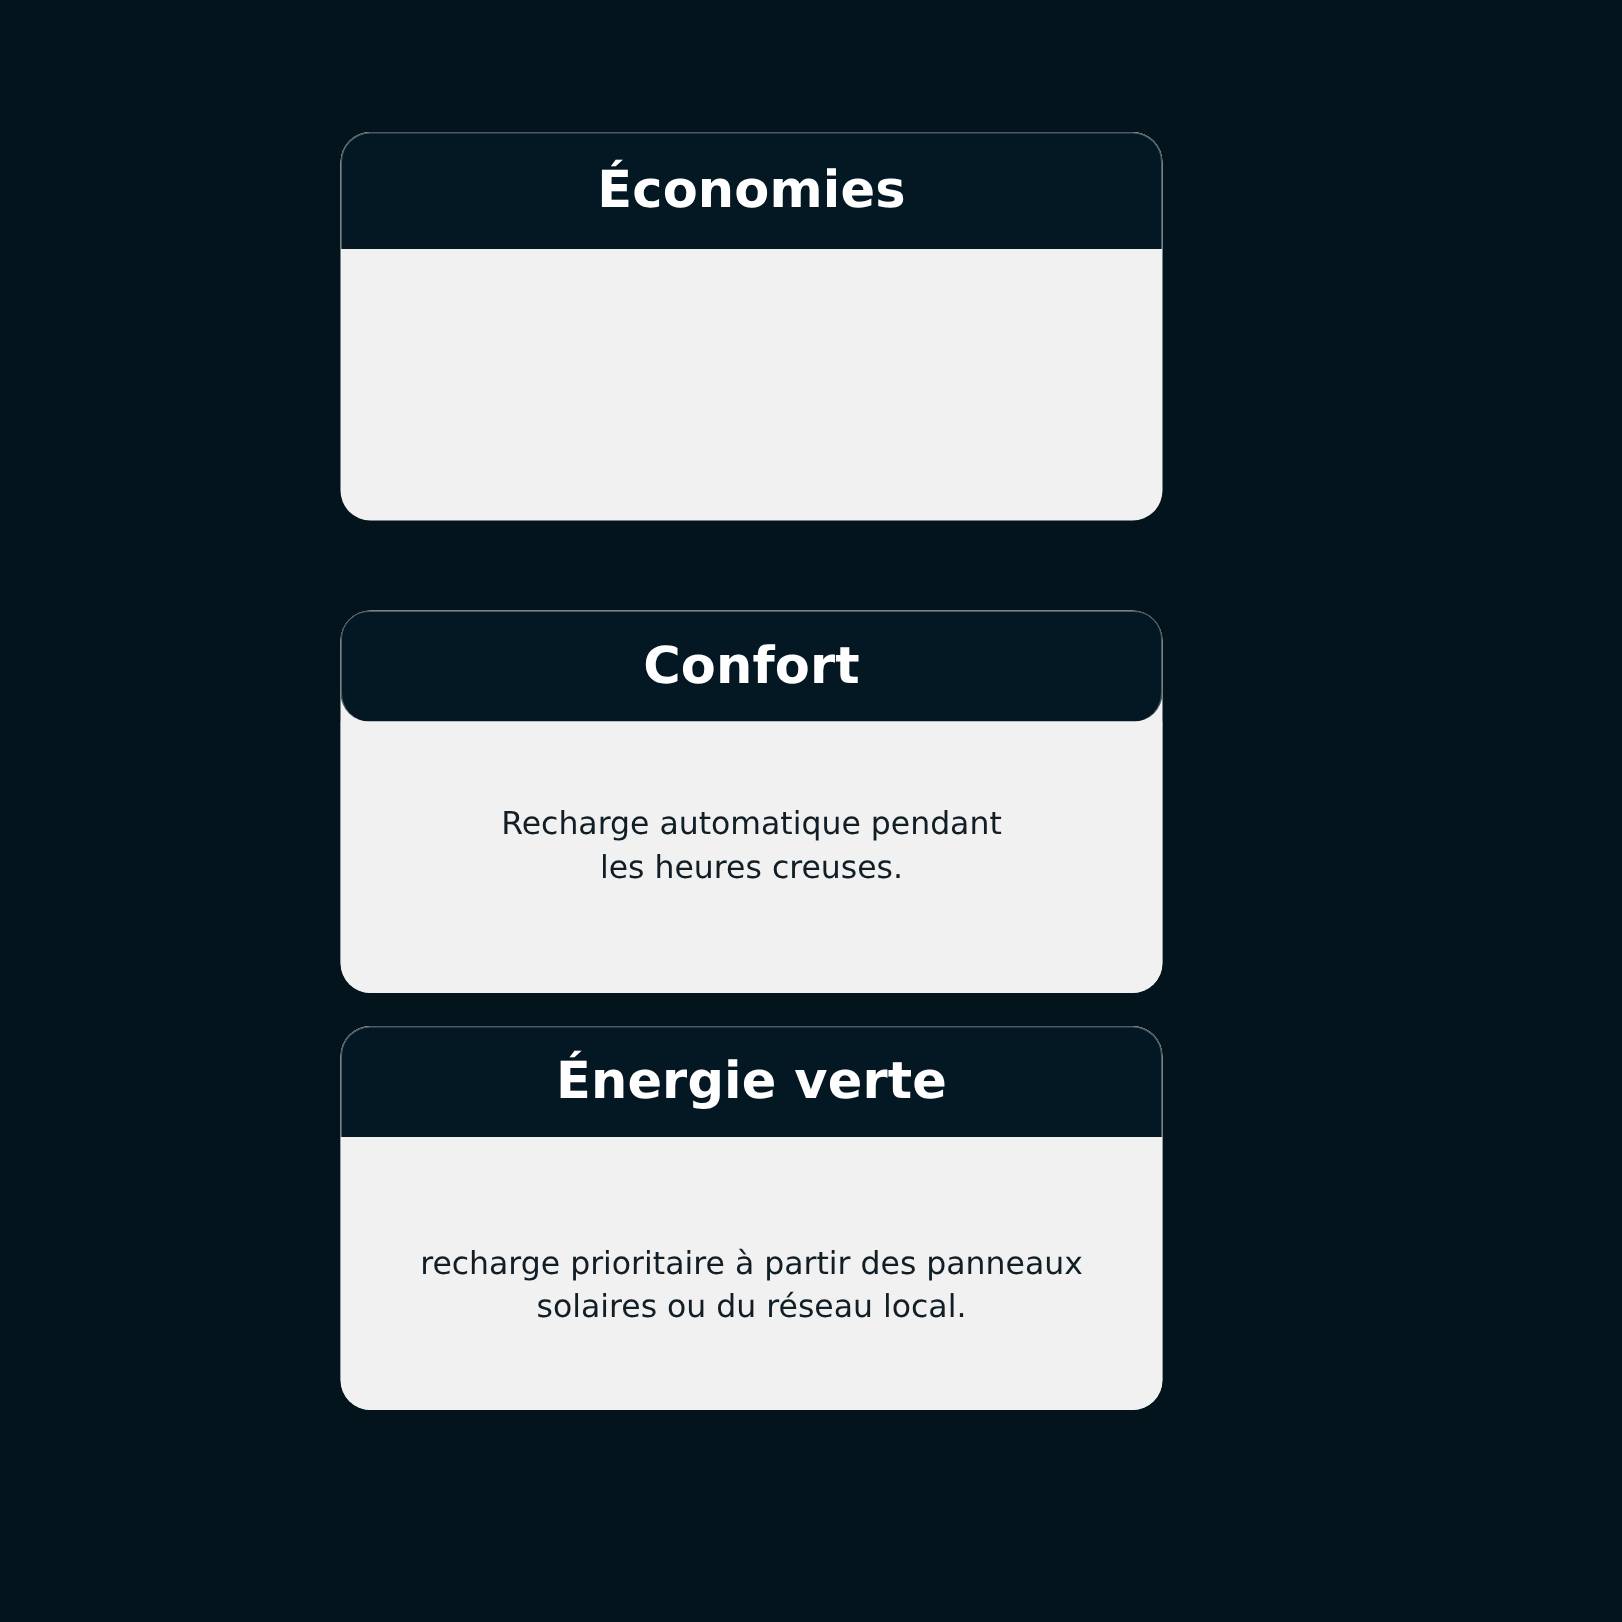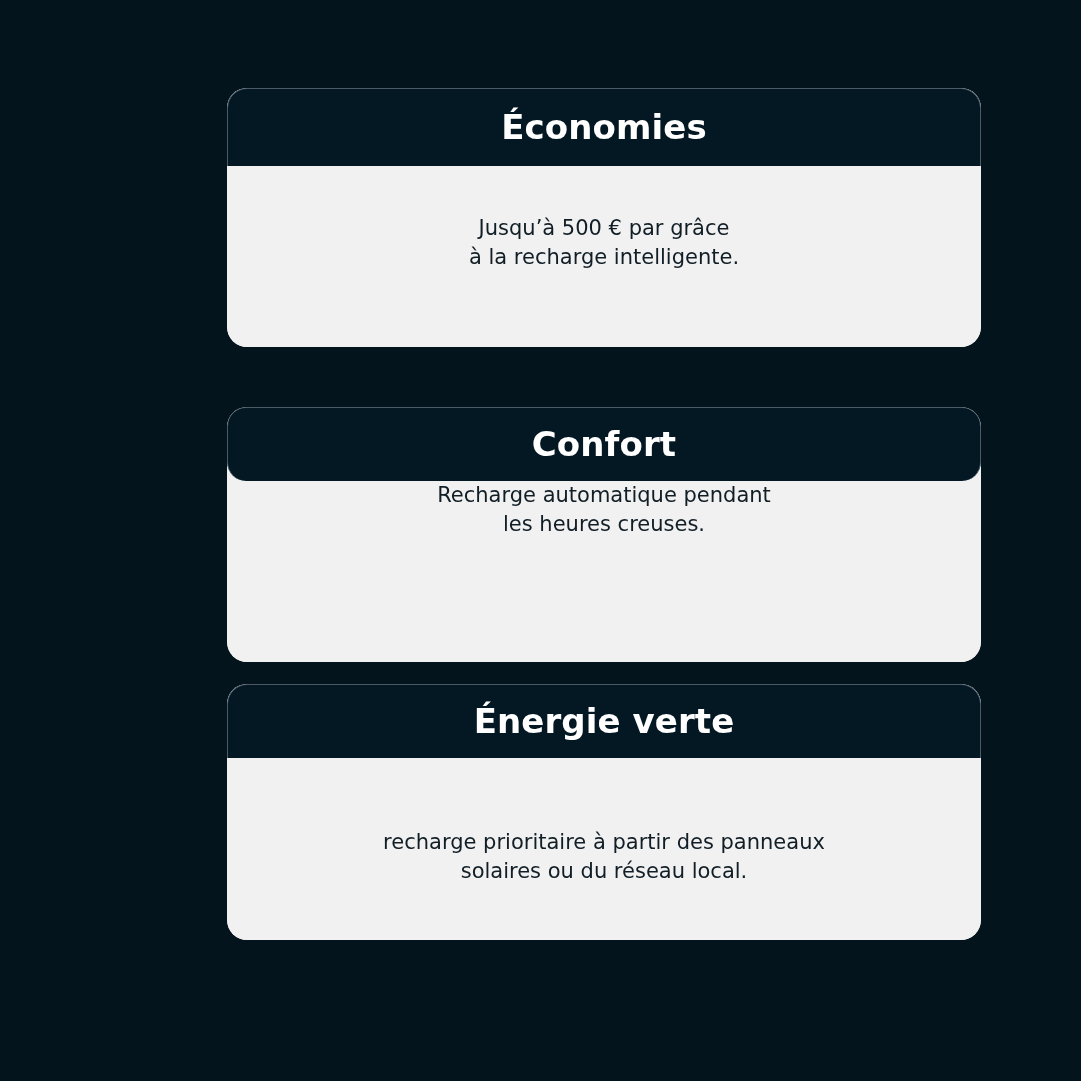--- a/index.html
+++ b/index.html
@@ -18,21 +18,21 @@
   #stage {
     position: relative;
     width: 1081px;
     height: 1081px;
     box-sizing: border-box;
   }
 
   .card {
     position: absolute;
     left: 227px;
-    width: 754px;
+    width: 548px;
     border-radius: 20px;
     overflow: hidden;
     background: #f1f1f1;
     box-sizing: border-box;
   }
 
   .card-header {
     background: #041824;
     border: 1px solid #4a5a66;
     border-bottom: none;
@@ -73,38 +73,34 @@
     white-space: pre-line;
   }
 
   
   #card-1 { top: 88px;  height: 259px; }
   #card-1 .card-header { height: 78px; }
   #card-1 .card-body   { height: 181px; padding-top: 48px; }
 
   #card-2 { top: 407px; height: 255px; }
   #card-2 .card-header { height: 74px; border-radius: 19px; }
-  #card-2 .card-body   { height: 181px; }
+  #card-2 .card-body   { height: 181px; padding-top: 54px; }
 
   #card-3 { top: 684px; height: 256px; }
   #card-3 .card-header { height: 74px; }
   #card-3 .card-body   { height: 182px; padding-top: 70px; }
 </style>
 </head>
 <body>
 
 <div id="stage">
 
   <div class="card" id="card-1">
     <div class="card-header">
       <h2 class="card-title">Économies</h2>
-    </div>
-    <div class="card-body">
-      <p class="card-text">Jusqu’à 500 € par grâce
-à la recharge intelligente.</p>
     </div>
   </div>
 
   <div class="card" id="card-2">
     <div class="card-header">
       <h2 class="card-title">Confort</h2>
     </div>
     <div class="card-body">
       <p class="card-text">Recharge automatique pendant
 les heures creuses.</p>

